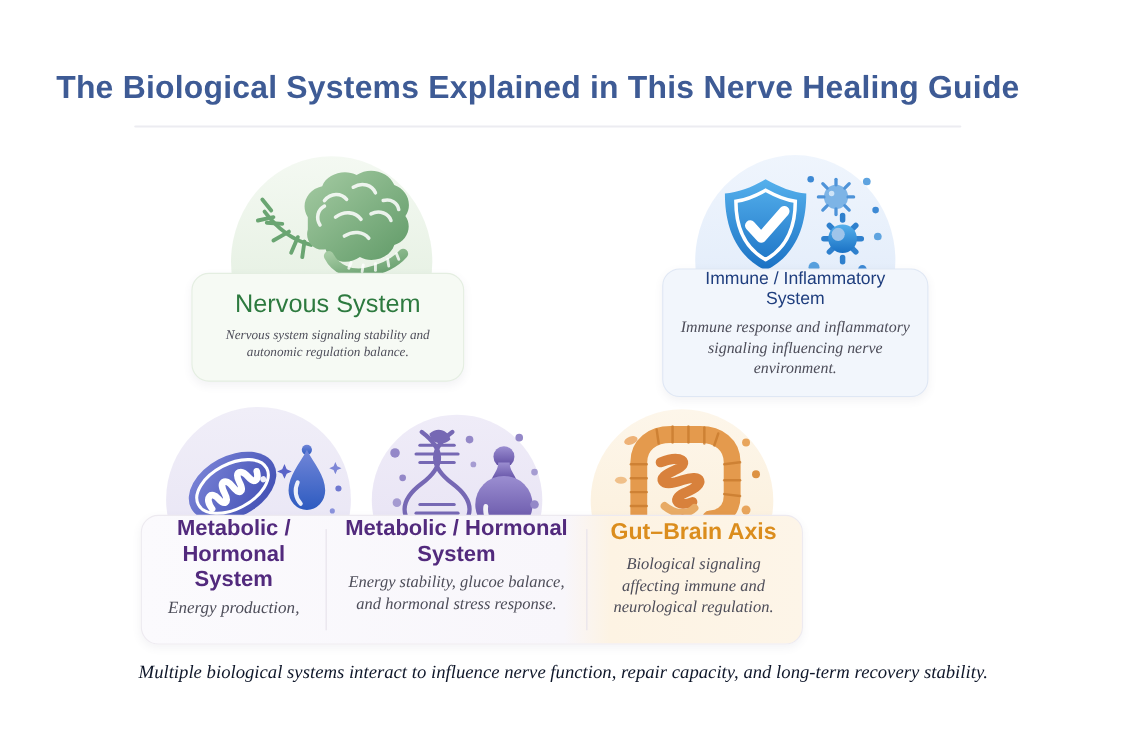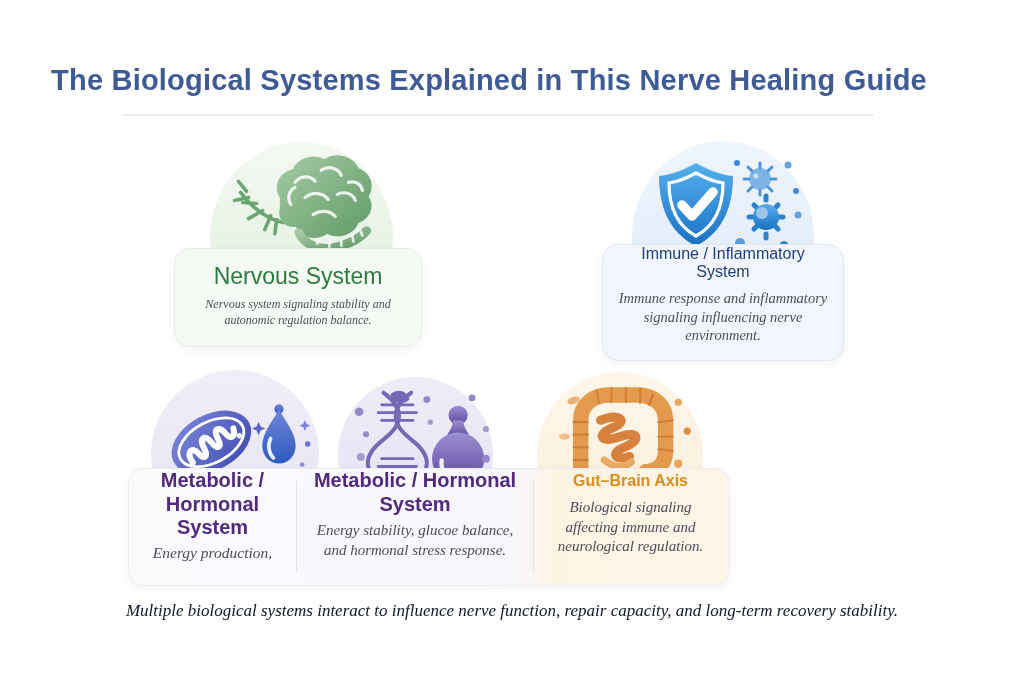--- a/index.html
+++ b/index.html
@@ -80,21 +80,21 @@
     box-shadow: 0 3px 8px rgba(80,90,120,0.07);
     display:flex;
     flex-direction:row;
   }
   .strip-col { text-align:center; padding-top:0; }
   .col-1 { width:167px; }
   .col-2 { width:236px; }
   .col-3 { width:193px; }
   .v-divider { width:1px; margin:12px 0; background:#e6e1ea; }
   .strip-title { font-weight:700; font-size:20px; line-height:1.18; color:#522a7d; padding:0 8px; }
-  .strip-title.gut { color:#db8d1d; font-size:16px; margin-top:3px; }
+  .strip-title.gut { color:#db8d1d; font-size:21px; margin-top:3px; }
   .strip-desc {
     font-family:"Liberation Serif", serif;
     font-style: italic;
     color:#4d4d59;
     font-size:15px; line-height:1.32;
     margin-top:5px; padding:0 8px;
   }
   .col-1 .strip-desc { font-size:15.5px; margin-top:3px; }
   .col-3 .strip-desc { margin-top:7px; }
   .footer-note {

